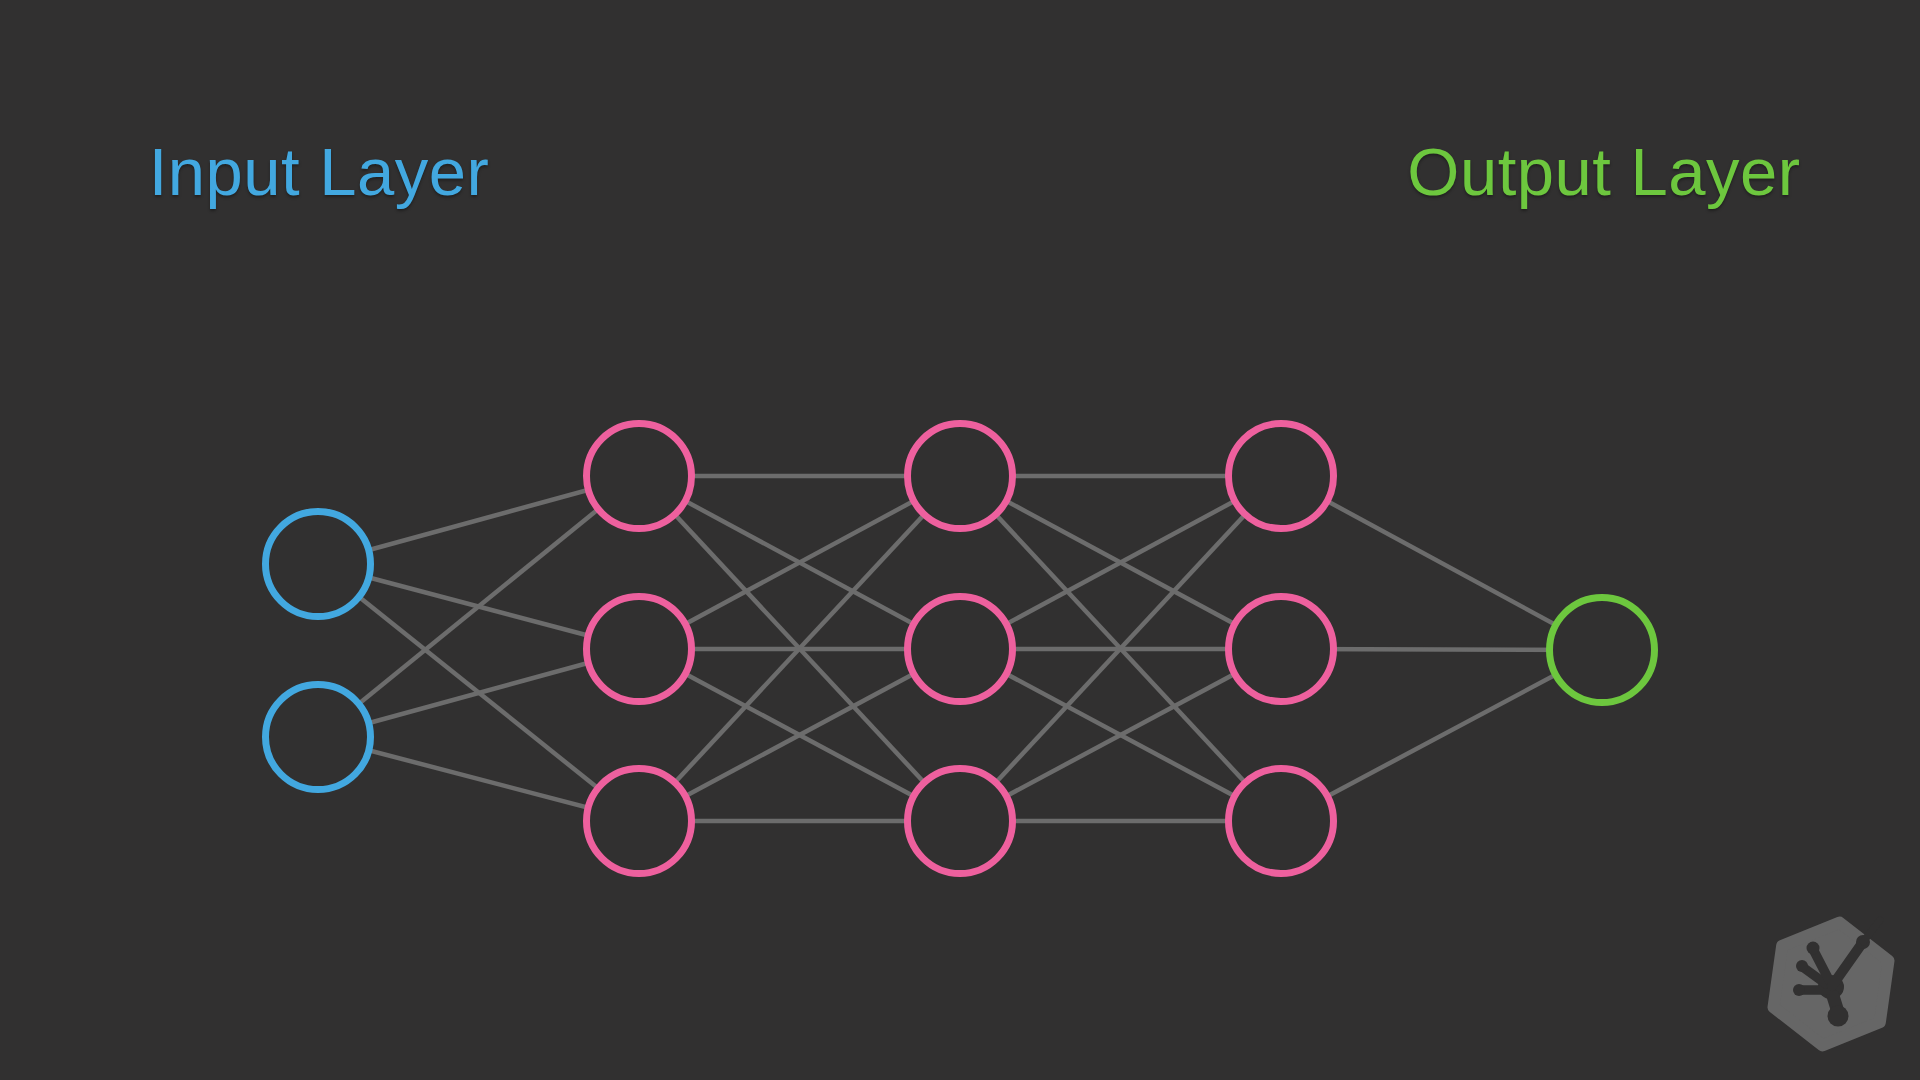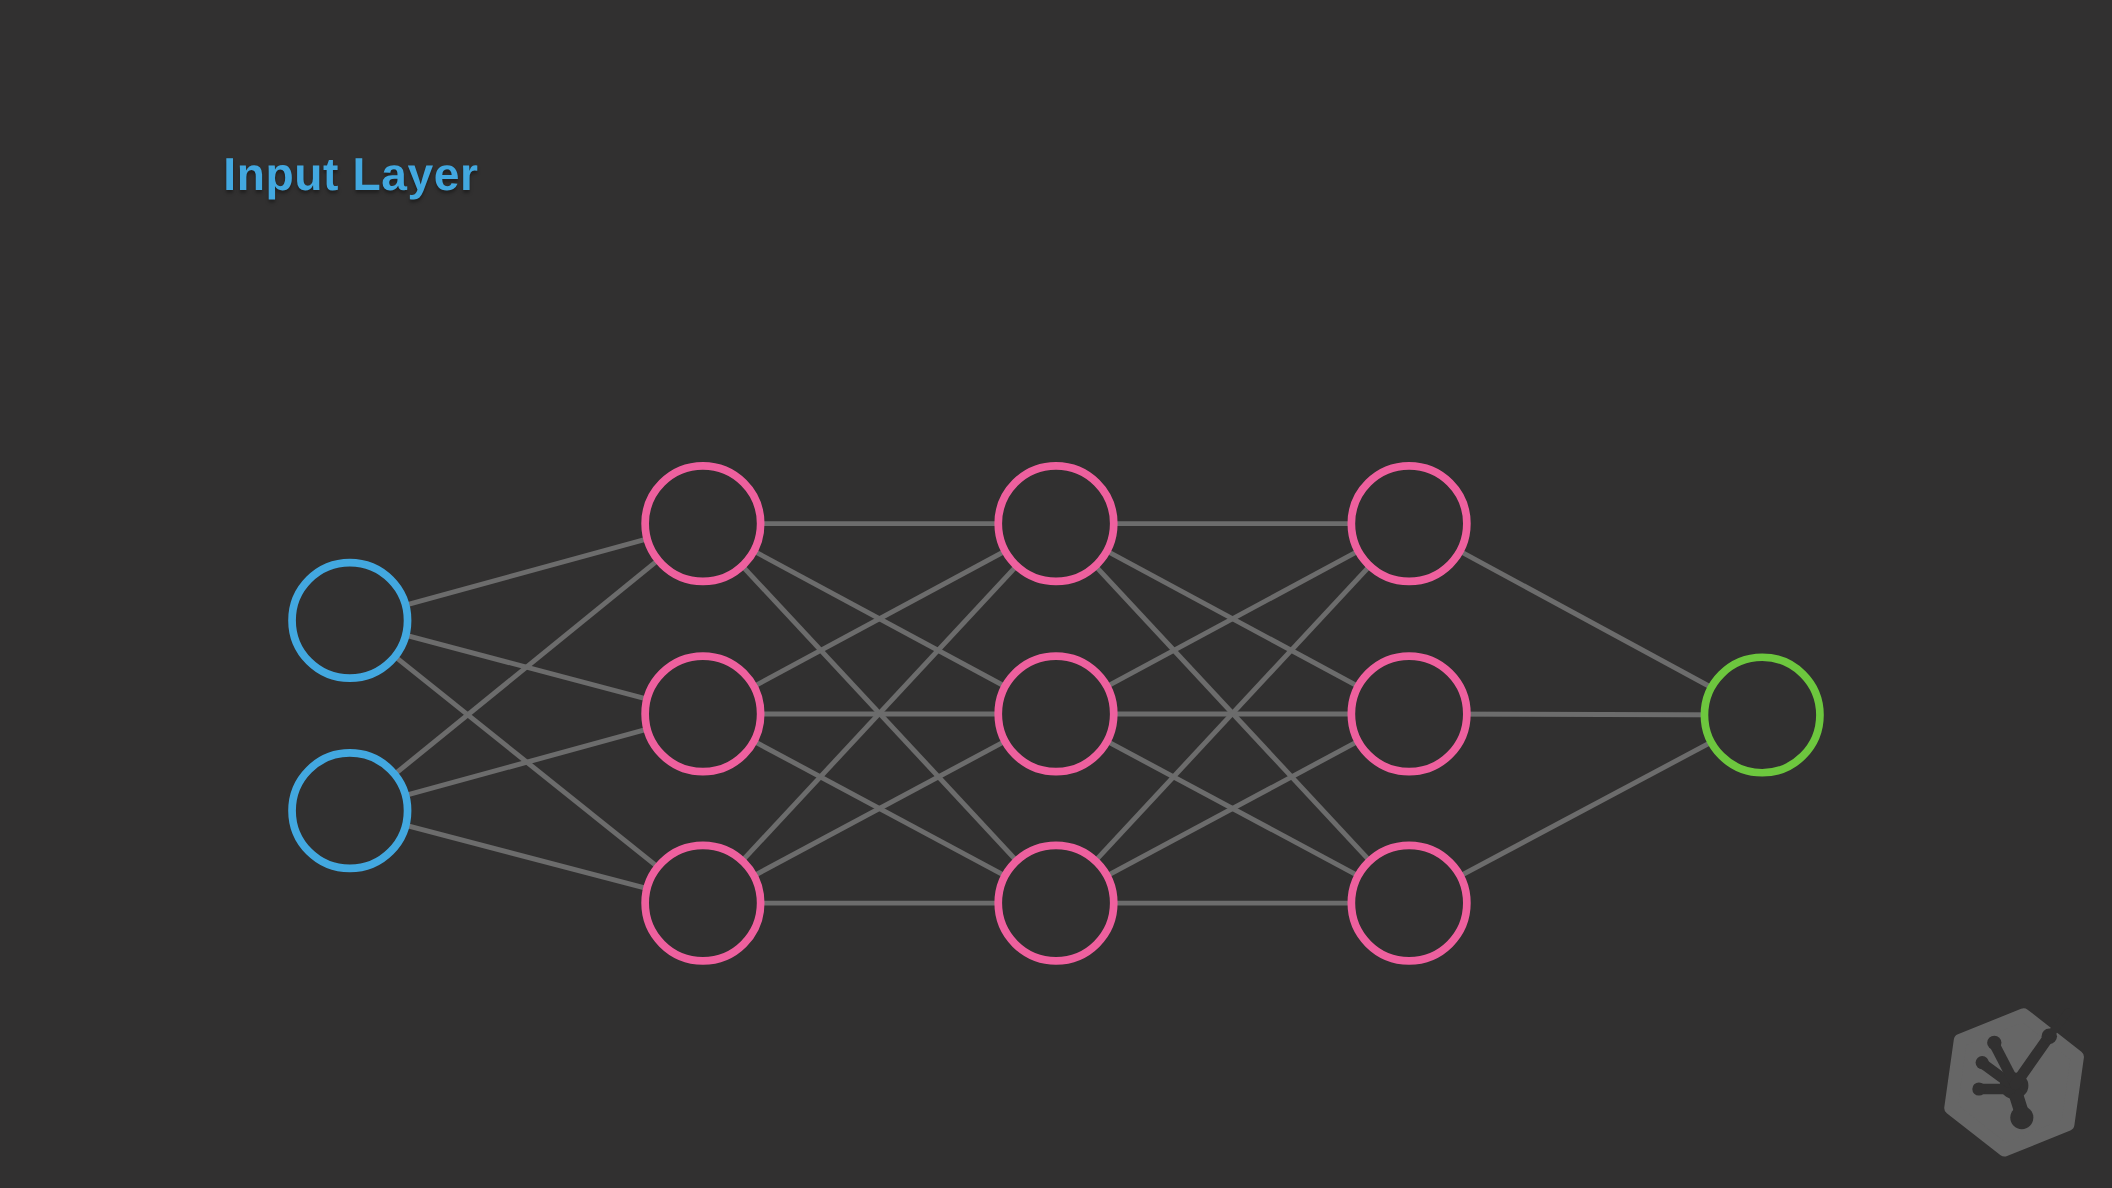--- a/index.html
+++ b/index.html
@@ -17,22 +17,22 @@
   .net-svg {
     position: absolute;
     left: 0;
     top: 0;
     width: 1920px;
     height: 1080px;
   }
   .layer-label {
     position: absolute;
     transform: translateX(-50%);
-    font-size: 42px;
-    font-weight: 700;
+    font-size: 67px;
+    font-weight: 400;
     letter-spacing: 0.5px;
     white-space: nowrap;
     text-shadow: 0 2px 3px rgba(0,0,0,0.35);
     line-height: 1;
   }
   .logo-svg {
     position: absolute;
     left: 1746px;
     top: 904px;
     width: 170px;
@@ -84,20 +84,21 @@
         <circle cx="960" cy="649" r="52.5" fill="#313030" stroke="#ee609e" stroke-width="7"></circle>
         <circle cx="960" cy="821" r="52.5" fill="#313030" stroke="#ee609e" stroke-width="7"></circle>
         <circle cx="1281" cy="476" r="52.5" fill="#313030" stroke="#ee609e" stroke-width="7"></circle>
         <circle cx="1281" cy="649" r="52.5" fill="#313030" stroke="#ee609e" stroke-width="7"></circle>
         <circle cx="1281" cy="821" r="52.5" fill="#313030" stroke="#ee609e" stroke-width="7"></circle>
         <circle cx="1602" cy="650" r="52.5" fill="#313030" stroke="#6dc73e" stroke-width="7"></circle>
       </g>
   </svg>
 
   <div class="layer-label" style="color: rgb(66, 168, 224); left: 319px; top: 138px;">Input Layer</div>
+  <div class="layer-label" style="color: rgb(109, 199, 62); left: 1604px; top: 138px;">Output Layer</div>
 
   <svg class="logo-svg" viewBox="0 0 170 160" xmlns="http://www.w3.org/2000/svg">
     <g>
       <polygon id="logo-hex" points="85,18 138.7,49 138.7,111 85,142 31.3,111 31.3,49" transform="rotate(8 85 80)" stroke-width="12" stroke-linejoin="round" fill="#666666" stroke="#666666"></polygon>
     </g>
     <g id="logo-foot" stroke-linecap="round" fill="none" stroke="#313030">
       <ellipse id="foot-palm" cx="85" cy="83" rx="13" ry="12" stroke="none" fill="#313030"></ellipse>
       <line x1="87" y1="92" x2="92" y2="108" stroke-width="13"></line>
       <circle id="foot-pad" cx="92" cy="112" r="10.5" stroke="none" fill="#313030"></circle>
       <line x1="82" y1="86" x2="55" y2="86" stroke-width="9.5"></line>

